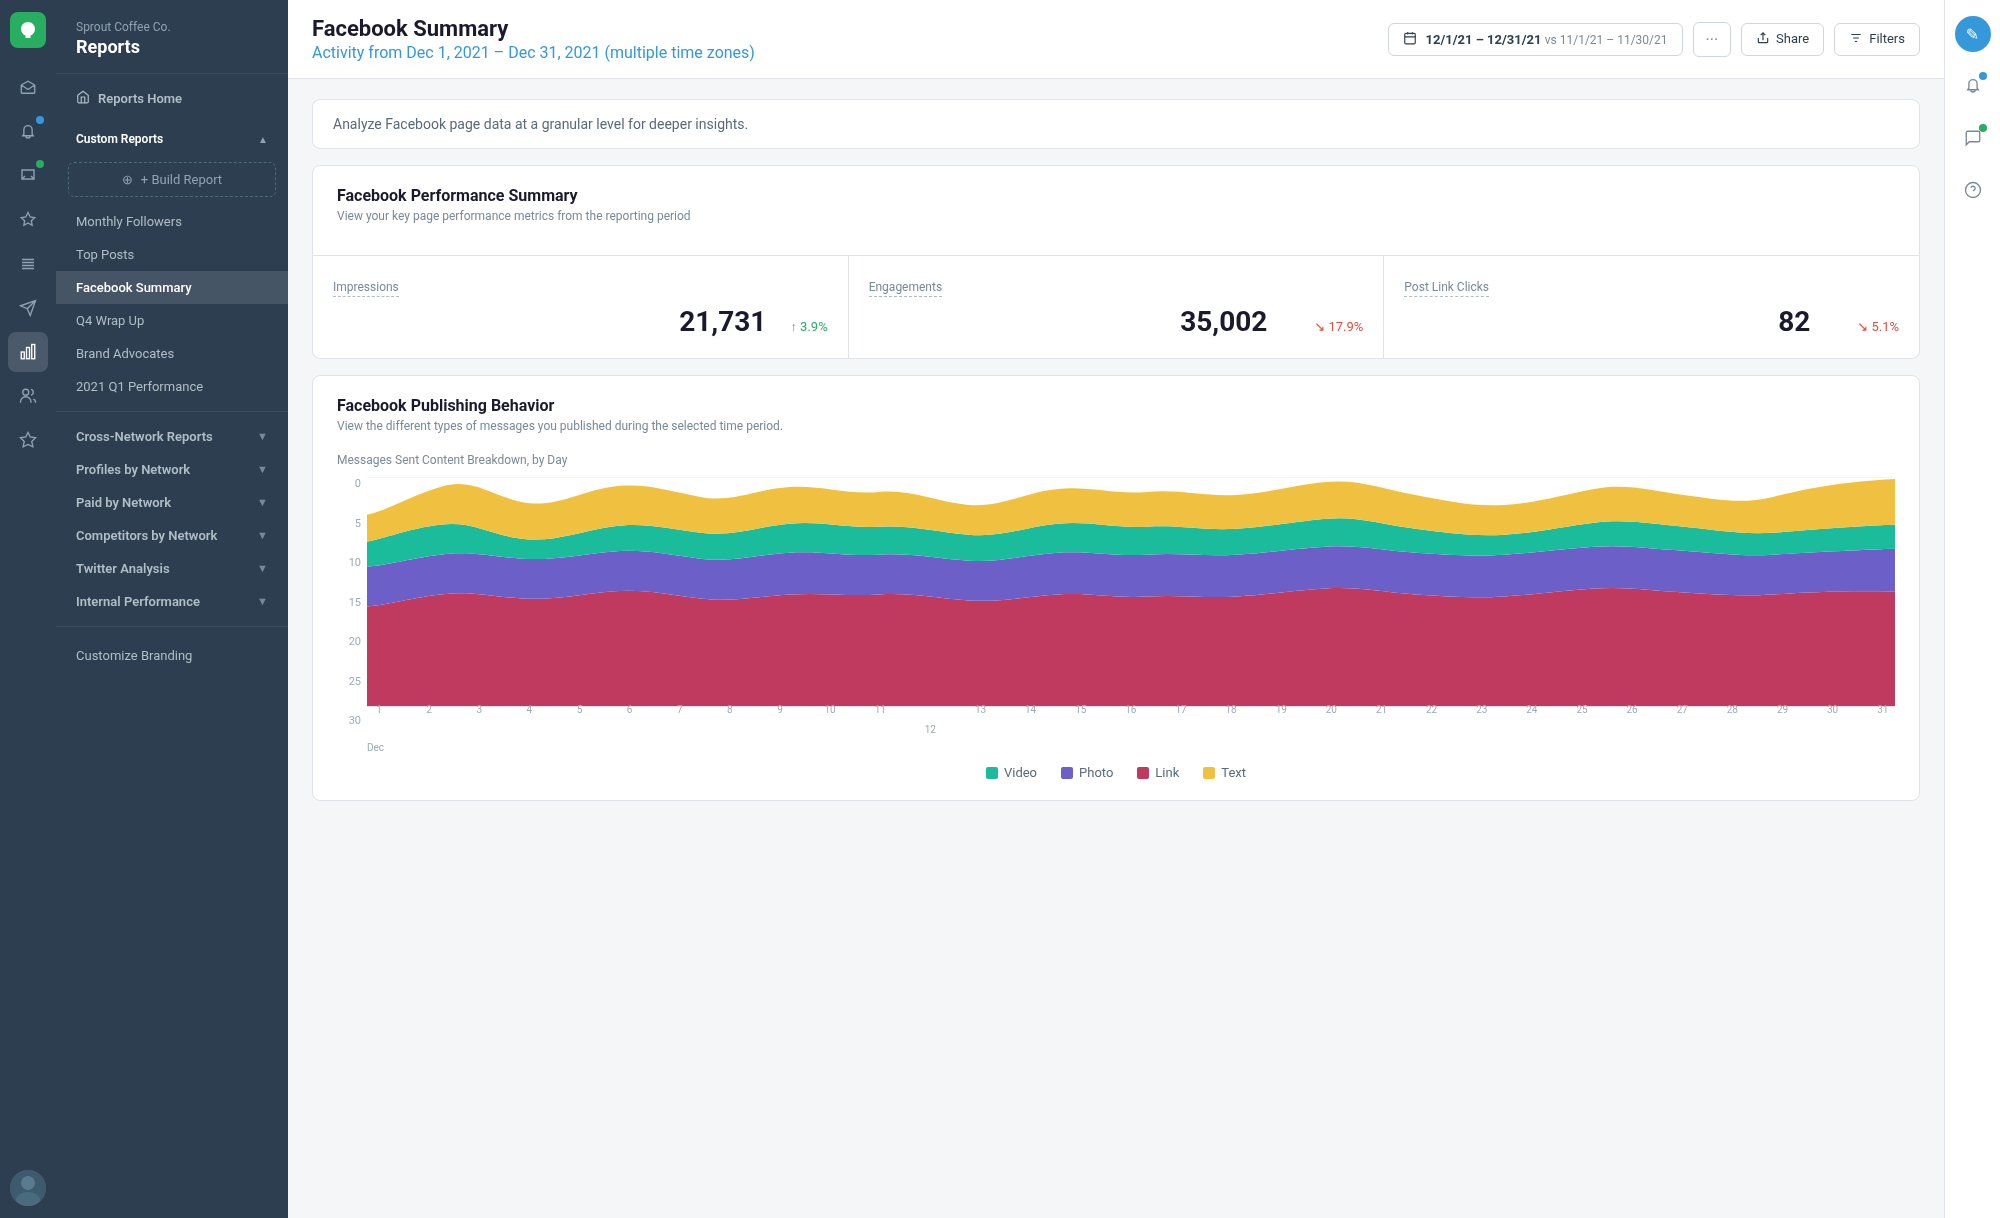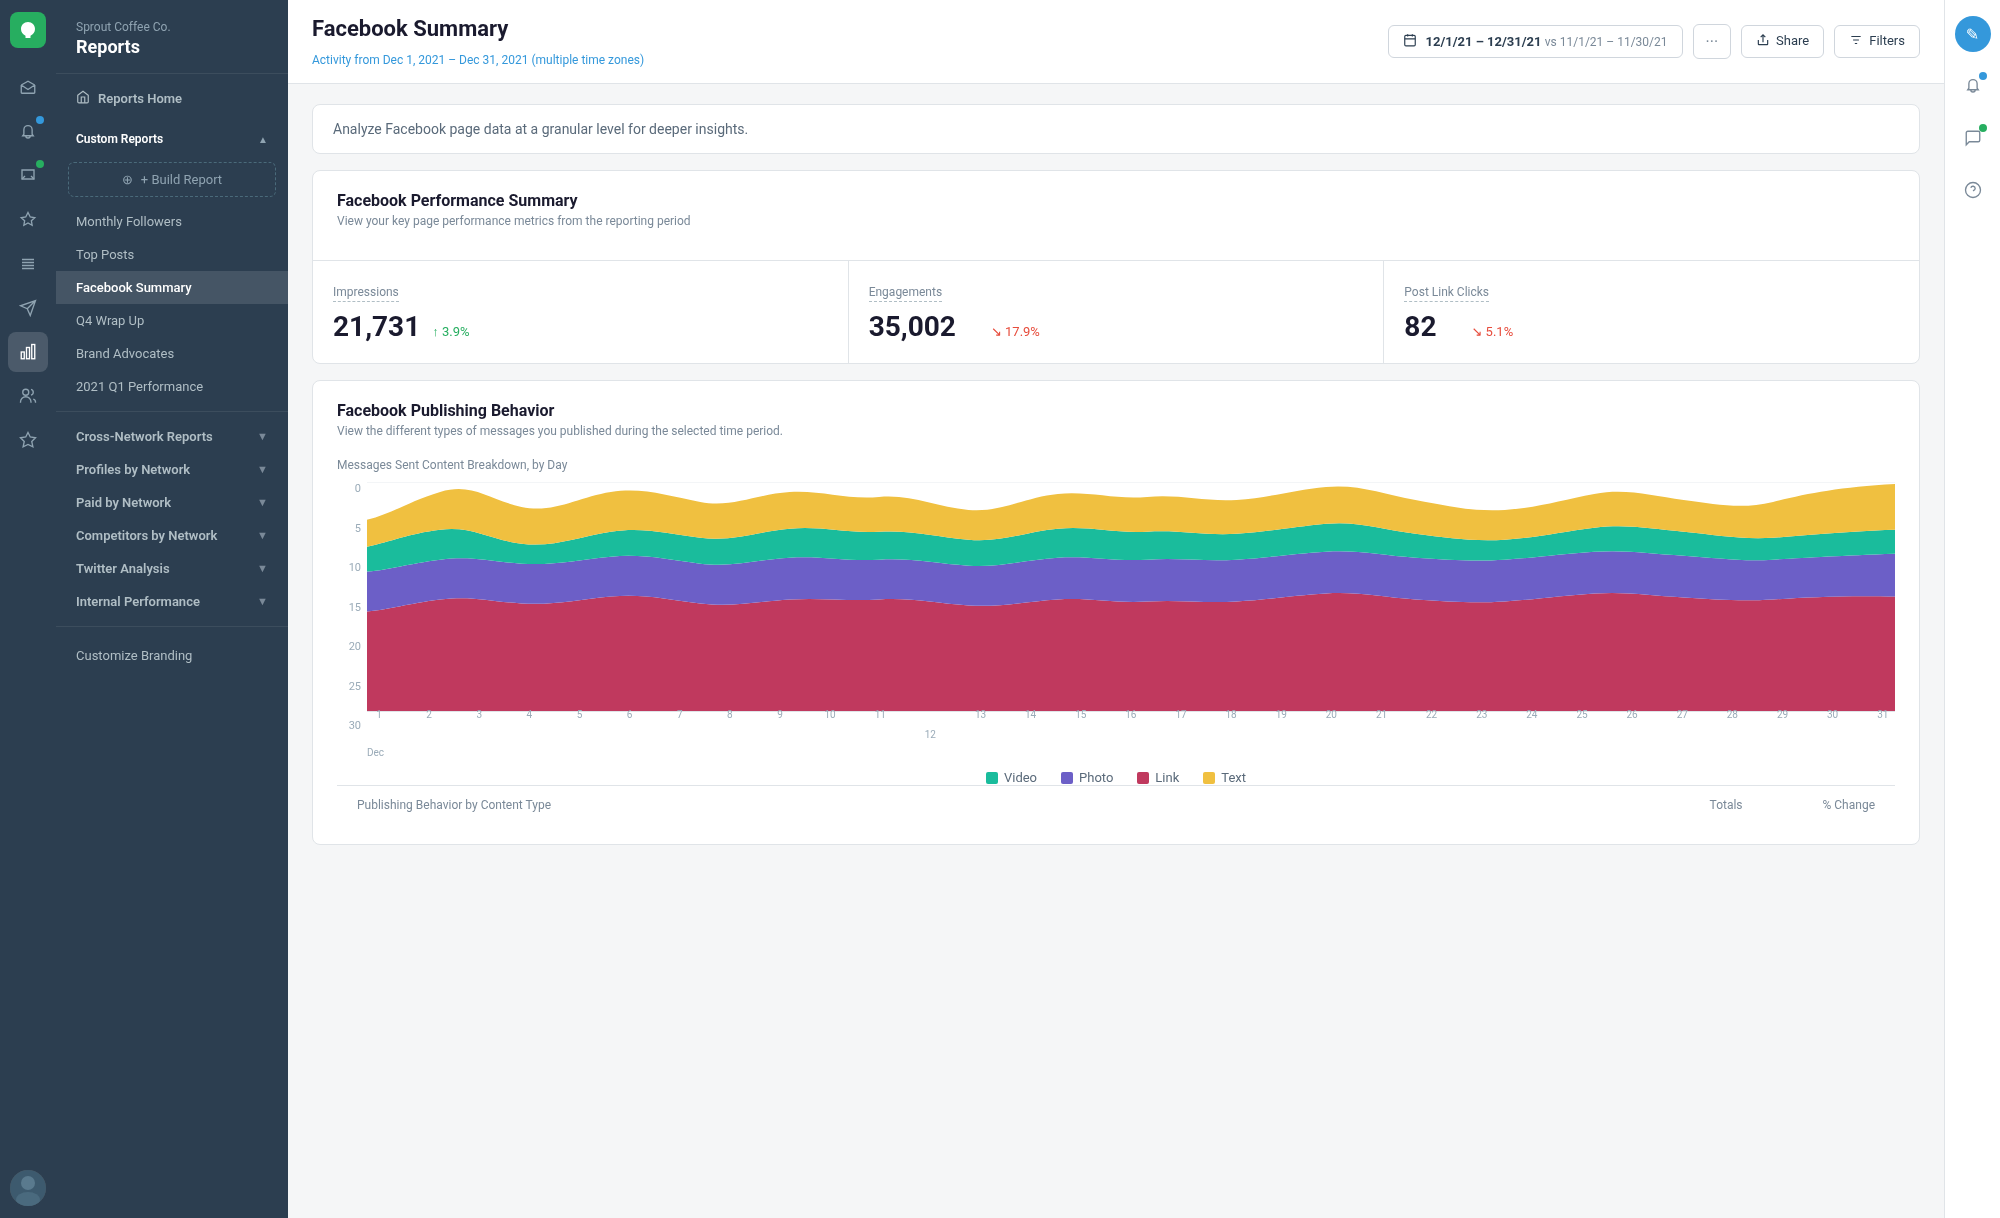--- a/index.html
+++ b/index.html
@@ -127,21 +127,21 @@
     .main-header {
       background: #fff;
       border-bottom: 1px solid #e0e4e8;
       padding: 16px 24px;
       display: flex;
       align-items: center;
       justify-content: space-between;
       flex-shrink: 0;
     }
     .main-header-left h1 { font-size: 22px; font-weight: 700; color: #1a1a2e; }
-    .main-header-left p { font-size: 12px; color: #7a8998; margin-top: 12px; }
+    .main-header-left p { font-size: 16px; color: #7a8998; margin-top: 2px; }
     .main-header-left p span { color: #3498db; }
     .header-controls { display: flex; align-items: center; gap: 10px; }
     .date-range-btn {
       display: flex; align-items: center; gap: 8px;
       border: 1px solid #d0d6dd;
       border-radius: 6px;
       padding: 7px 14px;
       font-size: 13px;
       color: #2c3e50;
       background: #fff;
@@ -204,21 +204,21 @@
       color: #7a8998;
       border-bottom: 1.5px dashed #b0bec5;
       display: inline-block;
       padding-bottom: 2px;
       margin-bottom: 8px;
     }
     .metric-value { font-size: 28px; font-weight: 700; color: #1a1a2e; }
     .metric-change { font-size: 13px; margin-left: 8px; }
     .metric-change.up { color: #27ae60; }
     .metric-change.down { color: #e74c3c; margin-left: 31px; }
-    .metric-value-row { display: flex; align-items: baseline; gap: 4px; }
+    .metric-value-row { display: flex; align-items: baseline; gap: 16px; justify-content: flex-end; }
 
     
     .chart-label { font-size: 12px; color: #7a8998; margin: 20px 0 10px; }
     .chart-container { position: relative; height: 280px; }
     .chart-y-axis {
       position: absolute;
       left: 0; top: 0; bottom: 30px;
       width: 30px;
       display: flex;
       flex-direction: column-reverse;
@@ -621,27 +621,20 @@
         <div class="legend-item">
           <div class="legend-dot" style="background:#c0395e;"></div>
           <span>Link</span>
         </div>
         <div class="legend-item">
           <div class="legend-dot" style="background:#f0c040;"></div>
           <span>Text</span>
         </div>
       </div>
 
-      <div class="publishing-table-header">
-        <span>Publishing Behavior by Content Type</span>
-        <div style="display:flex; gap:80px;">
-          <span>Totals</span>
-          <span>% Change</span>
-        </div>
-      </div>
     </div>
 
   </div>
 </div>
 
 <div class="right-rail">
   <div class="edit-btn">
     <span>✎</span>
   </div>
   <div class="right-icon">

